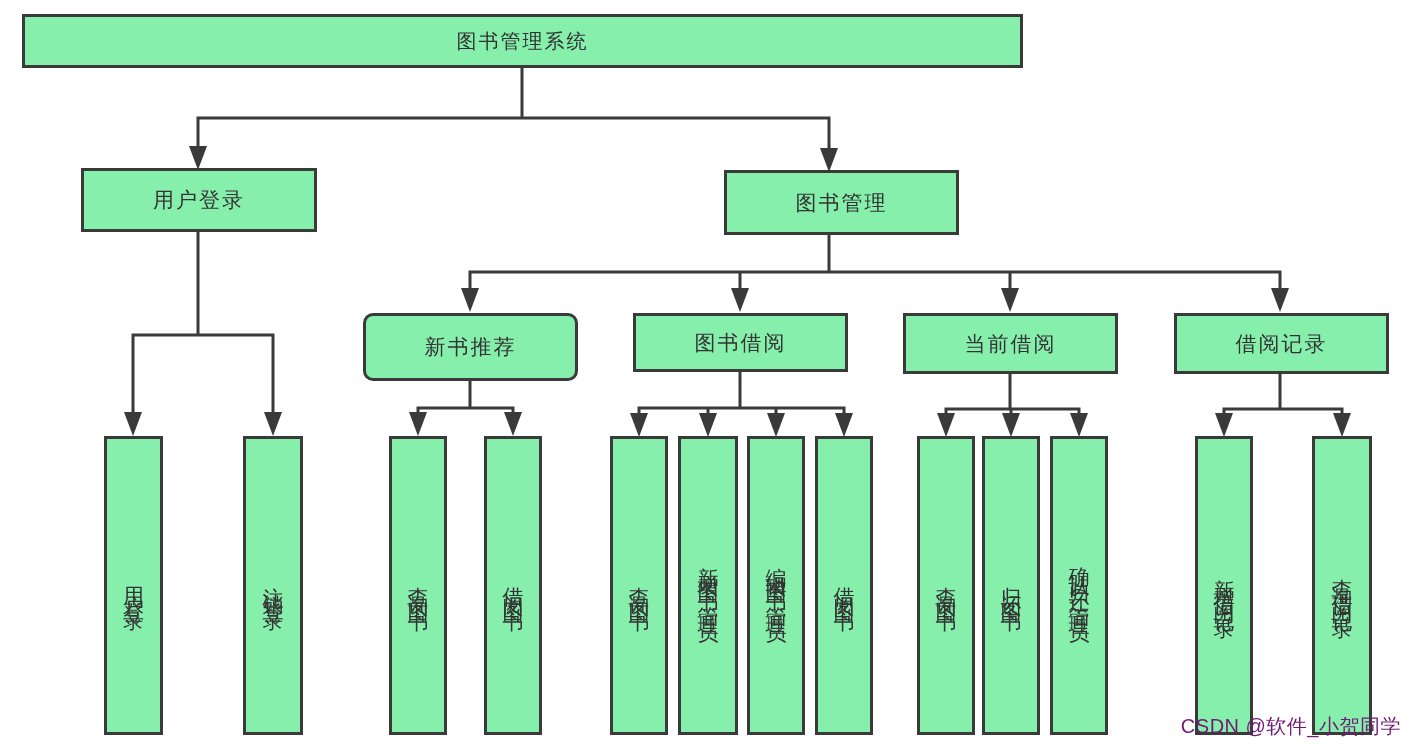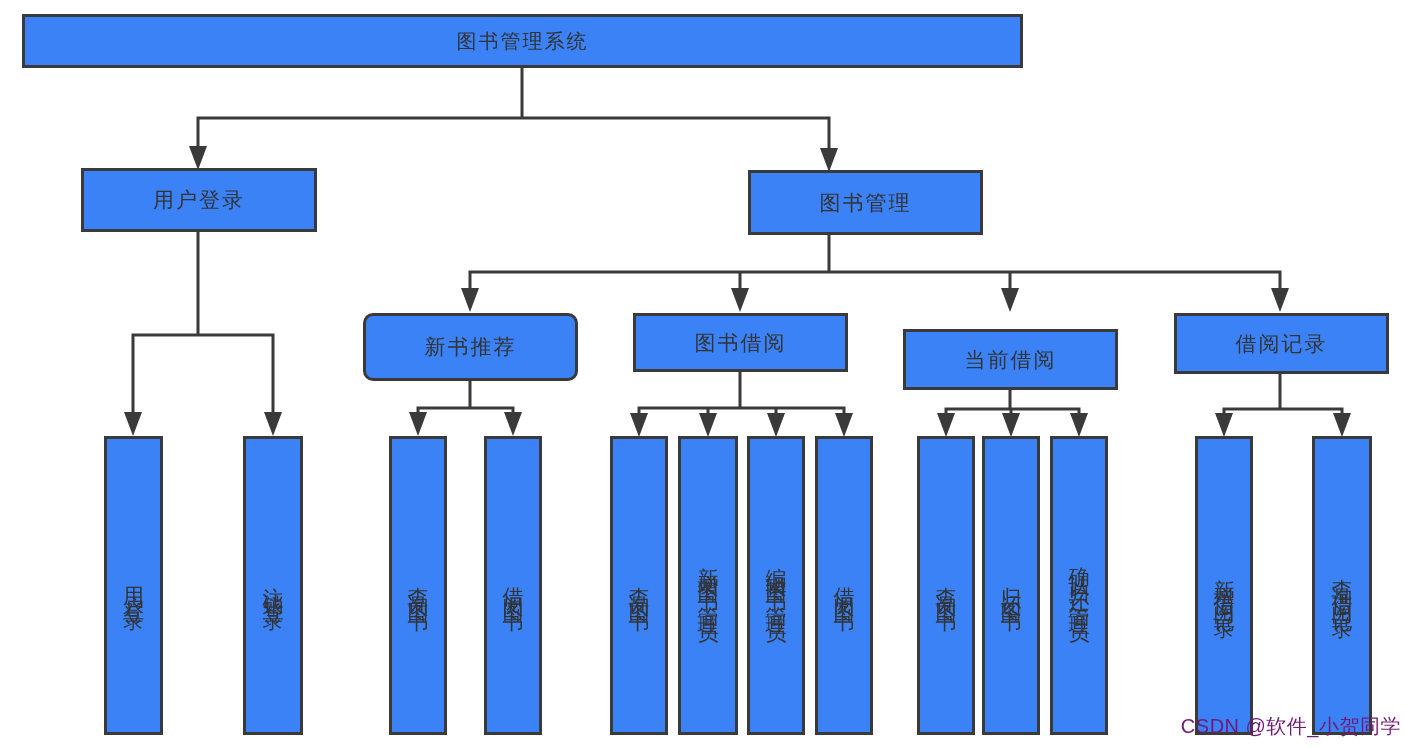--- a/index.html
+++ b/index.html
@@ -6,21 +6,21 @@
   body{
     width:1405px;height:747px;position:relative;overflow:hidden;
     background:#ffffff;
     font-family:"Liberation Sans","DejaVu Sans",sans-serif;
     color:#333333;
   }
   #stage{position:absolute;inset:0;width:1405px;height:747px;}
   #connectors{position:absolute;left:0;top:0;z-index:1;}
   .node{
     position:absolute;box-sizing:border-box;z-index:2;
-    border:3px solid #3a3a3a;background:#3b82f6;
+    border:3px solid #3a3a3a;background:#86efac;
     display:flex;align-items:center;justify-content:center;
     font-size:21px;letter-spacing:2px;color:#333333;
   }
   .node.root{font-size:20px;}
   .leaf{
     writing-mode:vertical-rl;
     font-size:21px;letter-spacing:8px;
   }
   .leaf .lbl{display:block;}
   #watermark{
@@ -83,31 +83,31 @@
       M1333 413 L1351 413 L1342 437 Z"></path>
   </svg>
 
   <div class="node root" style="left:22px;top:14px;width:1001px;height:54px;">
     <span class="lbl">图书管理系统</span>
   </div>
 
   <div class="node" style="left:81px;top:168px;width:236px;height:64px;">
     <span class="lbl">用户登录</span>
   </div>
-  <div class="node" style="left:748px;top:170px;width:235px;height:65px;">
+  <div class="node" style="left:724px;top:170px;width:235px;height:65px;">
     <span class="lbl">图书管理</span>
   </div>
 
   <div class="node" style="left:363px;top:313px;width:215px;height:68px;border-radius:10px;">
     <span class="lbl">新书推荐</span>
   </div>
   <div class="node" style="left:633px;top:313px;width:215px;height:59px;">
     <span class="lbl">图书借阅</span>
   </div>
-  <div class="node" style="left:903px;top:313px;width:215px;height:61px;margin-top:16px;">
+  <div class="node" style="left:903px;top:313px;width:215px;height:61px;">
     <span class="lbl">当前借阅</span>
   </div>
   <div class="node" style="left:1174px;top:313px;width:215px;height:61px;">
     <span class="lbl">借阅记录</span>
   </div>
 
   <div class="node leaf" style="left:104px;top:436px;width:59px;height:299px;">
     <span class="lbl">用户登录</span>
   </div>
   <div class="node leaf" style="left:243px;top:436px;width:60px;height:299px;">

